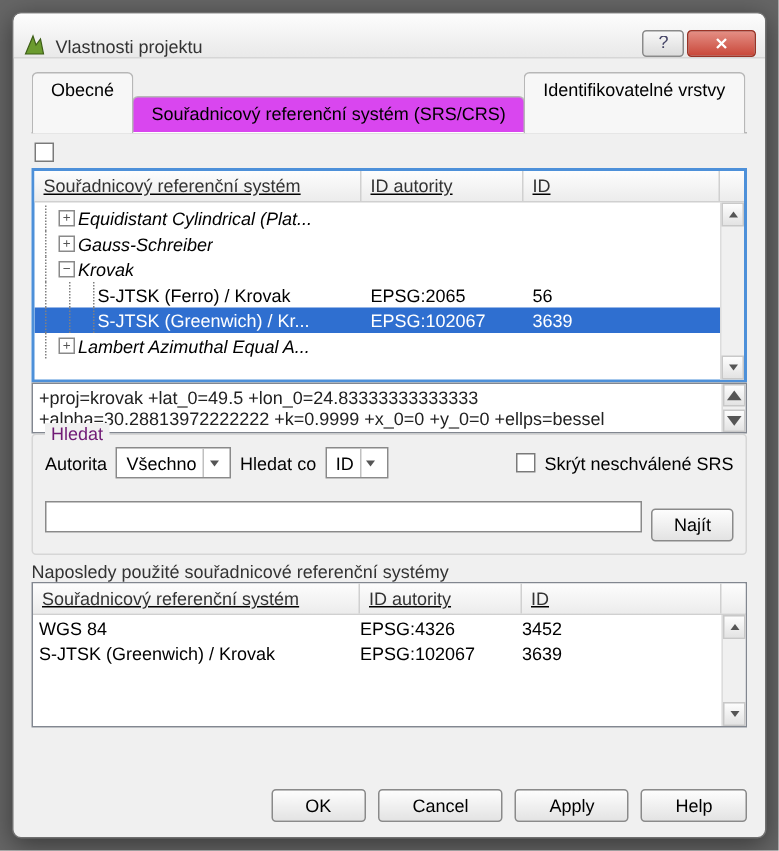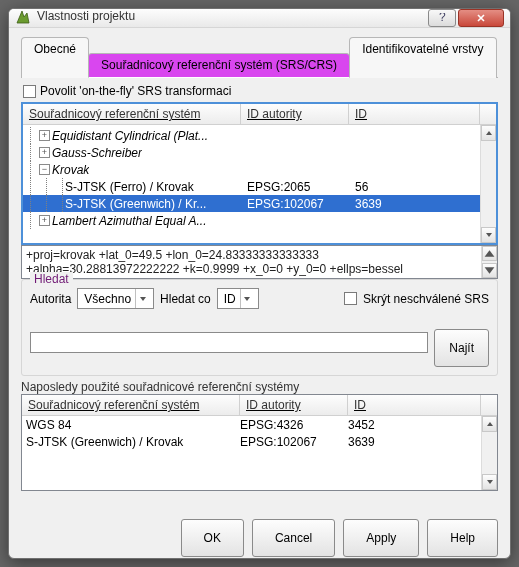--- a/index.html
+++ b/index.html
@@ -1,18 +1,18 @@
 <!DOCTYPE html>
 <html><head>
 <meta charset="utf-8">
 <style>
 * { box-sizing: border-box; margin: 0; padding: 0; font-family: "Segoe UI", Tahoma, sans-serif; font-size: 12px; }
 body { background: #666; display: flex; justify-content: center; align-items: center; height: 567px; width: 519px; }
 .window { width: 503px; height: 551px; background: #f0f0f0; border: 1px solid #707070; border-radius: 6px; box-shadow: 0 4px 18px rgba(0,0,0,.45); overflow: hidden; display: flex; flex-direction: column; }
-.titlebar { height: 30px; background: linear-gradient(#fdfdfd,#e9e9e9); display:flex; align-items:flex-start; padding: 0 6px; border-bottom:1px solid #d6d6d6; }
+.titlebar { height: 30px; background: linear-gradient(#fdfdfd,#e9e9e9); display:flex; align-items:flex-end; padding: 0 6px; border-bottom:1px solid #d6d6d6; }
 .titlebar .icon { width:16px; height:16px; margin-right:6px; }
 .titlebar .title { flex:1; color:#333; }
 .winbtns { display:flex; gap:0; }
 .winbtn { width:28px; height:18px; border:1px solid #8a8a8a; background:linear-gradient(#f8f8f8,#dcdcdc); border-radius:3px; margin-left:2px; display:flex; align-items:center; justify-content:center; }
 .winbtn.close { width:46px; background:linear-gradient(#e48e84,#c9483a); border-color:#9a3326; color:#fff; }
 .winbtn svg { width:10px; height:10px; }
 .content { flex:1; padding:8px 12px 10px 12px; display:flex; flex-direction:column; gap:0; }
 .tabs { display:flex; gap:0; border-bottom:1px solid #b7b7b7; }
 .tab { padding:4px 12px 5px 12px; border:1px solid #b7b7b7; border-bottom:none; border-radius:4px 4px 0 0; background:#f7f7f7; position:relative; top:1px; margin-right:-1px; cursor:default; }
 .tab.active { background:#d946ef; border-bottom:1px solid #fff; z-index:2;margin-top:16px; }
@@ -43,21 +43,21 @@
 .main-tree-wrap { border:2px solid #4d90d9; }
 .projbox { border:1px solid #828790; background:#fff; height:34px; padding:2px 4px; font-size:11px; color:#222; line-height:14px; overflow:hidden; position:relative; }
 .projbox .scroll2 { position:absolute; right:0; top:0; bottom:0; width:16px; background:#f0f0f0; border-left:1px solid #dcdcdc; display:flex; flex-direction:column; justify-content:space-between; }
 .projbox .scroll2 .arr{height:15px;display:flex;align-items:center;justify-content:center;border:1px solid #c8c8c8;background:linear-gradient(#fdfdfd,#e3e3e3);}
 .group { border:1px solid #d6d6d6; border-radius:3px; padding:8px; position:relative; }
 .group .legend { position:absolute; top:-8px; left:8px; background:#f0f0f0; padding:0 4px; color:#701a75; }
 .searchrow { display:flex; align-items:center; gap:6px; }
 .combo { display:flex; align-items:center; border:1px solid #8a8a8a; background:#fff; height:21px; padding:0 4px 0 6px; }
 .combo .dd { width:14px; display:flex; align-items:center; justify-content:center; border-left:1px solid #c0c0c0; margin-left:4px; height:100%; }
 .combo .dd svg{width:8px;height:8px;}
-.btn { height:38px; padding:0 14px; border:1px solid #8a8a8a; border-radius:3px; background:linear-gradient(#fdfdfd,#e3e3e3); cursor:default; display:flex; align-items:center;margin-top:12px; }
+.btn { height:22px; padding:0 14px; border:1px solid #8a8a8a; border-radius:3px; background:linear-gradient(#fdfdfd,#e3e3e3); cursor:default; display:flex; align-items:center;margin-top:12px; }
 .input { flex:1; height:21px; border:1px solid #8a8a8a; background:#fff; }
 .recent .tbody { height:74px; }
 .trow2 { display:flex; height:17px; align-items:center;justify-content:flex-end; }
 .trow2 .c1v { flex:0 0 218px; padding-left:4px; }
 .trow2 .c2v2 { flex:0 0 108px; }
 .trow2 .c3v2 { flex:1; }
 .btnrow { display:flex; justify-content:flex-end; gap:8px; padding:6px 12px 10px 0; }
 .btnrow .btn { padding:0 22px; }
 .seclabel{color:#333; margin-top:4px;}
 </style>
@@ -88,21 +88,20 @@
 
   <div class="content">
     <div class="tabs">
       <div class="tab">Obecné</div>
       <div class="tab active">Souřadnicový referenční systém (SRS/CRS)</div>
       <div class="tab">Identifikovatelné vrstvy</div>
     </div>
 
     <div class="chkrow">
       <span class="chk"></span>
-      <span>Povolit 'on-the-fly' SRS transformaci</span>
     </div>
 
     <div class="table main-tree-wrap">
       <div class="thead">
         <div class="th c1">Souřadnicový referenční systém</div>
         <div class="th c2">ID autority</div>
         <div class="th c3">ID</div>
         <div class="th sc"></div>
       </div>
       <div class="tbody">

